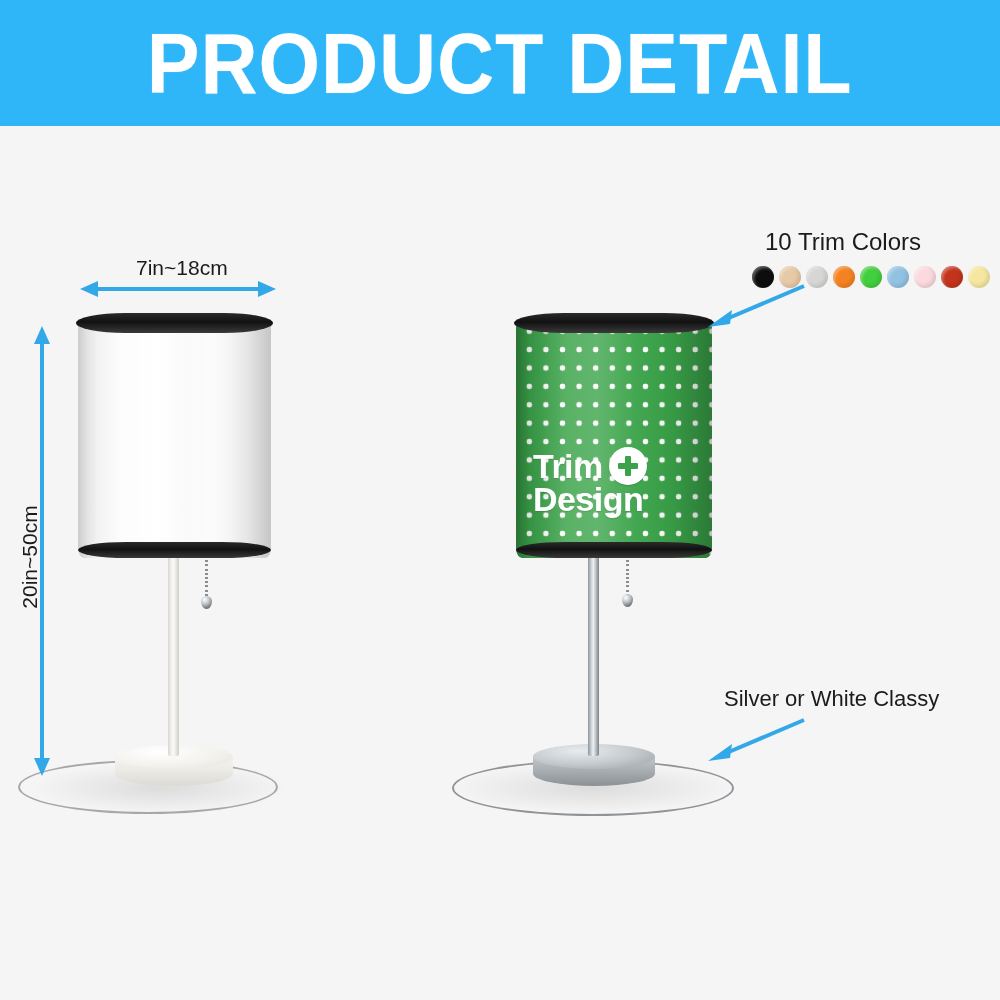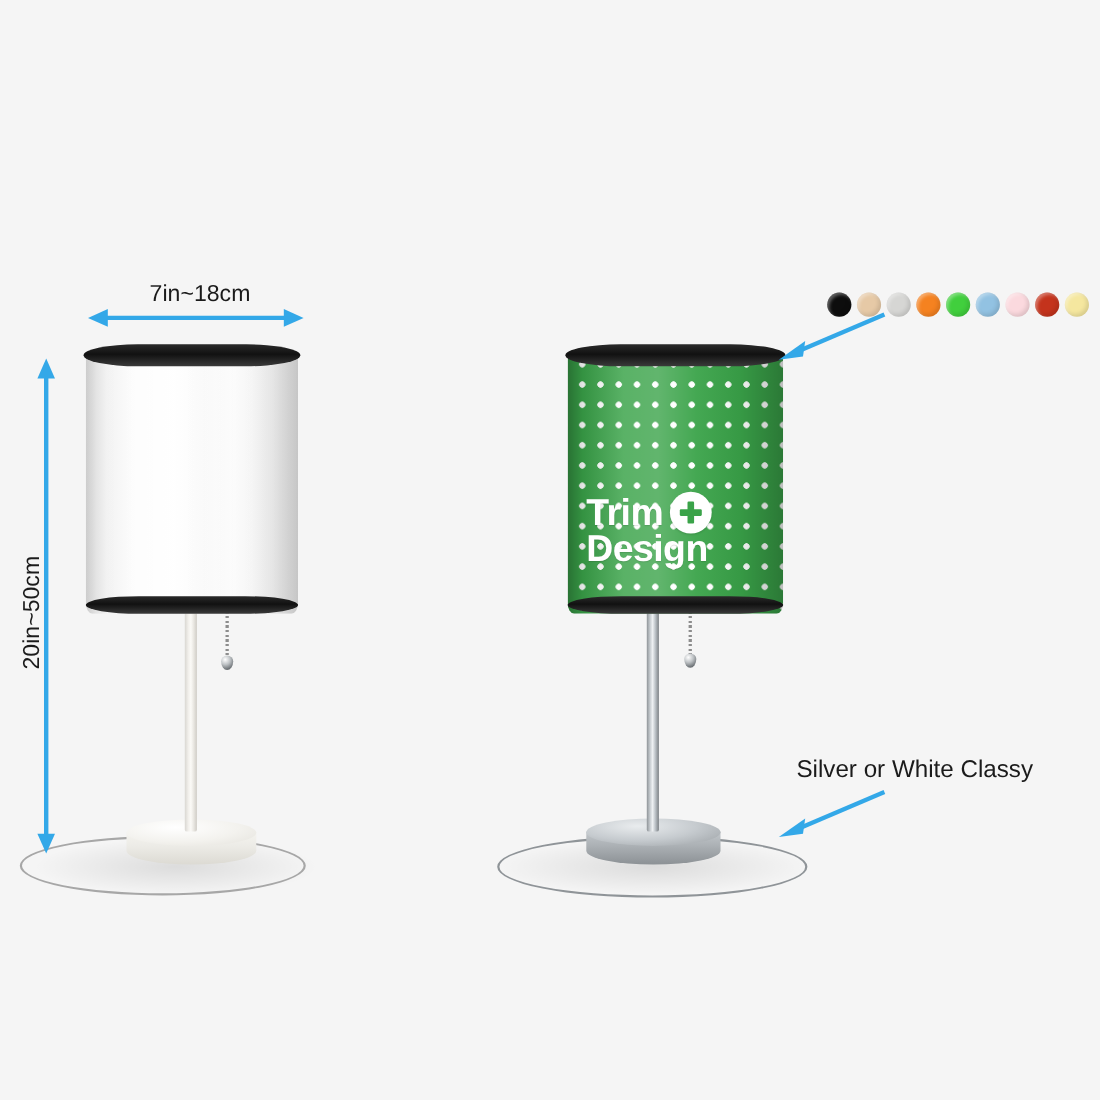--- a/index.html
+++ b/index.html
@@ -265,20 +265,23 @@
     position: absolute;
     border-radius: 50%;
     background: radial-gradient(ellipse at center, rgba(0,0,0,0.10) 0%, rgba(0,0,0,0.0) 70%);
   }
 </style>
 </head>
 <body>
 
 <div id="page" style="background: rgb(245, 245, 245);">
 
+  <div class="banner" style="background: rgb(47, 182, 248);">
+    <div class="banner-title" style="color: rgb(255, 255, 255);">PRODUCT DETAIL</div>
+  </div>
 
   <div class="lamp" style="left:0px; top:0px; width:340px; height:1000px;">
 
     <div class="floor-shadow" style="left:30px; top:762px; width:260px; height:52px;"></div>
 
     <div class="cord cord-white" style="left:18px; top:760px; width:256px; height:50px;"></div>
 
     <div class="base-side base-white-side" style="left:115px; top:756px; width:118px; height:30px; border-radius:0 0 50% 50% / 0 0 42% 42%;"></div>
     <div class="base-top base-white-top" style="left:115px; top:745px; width:118px; height:24px;"></div>
 
@@ -336,20 +339,21 @@
       </div>
       <div class="design-row" style="margin-top:-2px;">
         <span class="design-text">Design</span>
       </div>
     </div>
 
     <div class="trim-top" style="left:84px; top:313px; width:200px; height:20px;"></div>
     <div class="trim-bottom" style="left:86px; top:542px; width:196px; height:16px;"></div>
   </div>
 
+  <div class="label label-trim abs">10 Trim Colors</div>
 
   <div class="swatches">
 
   <div class="swatch" style="background: rgb(13, 13, 13);"></div>
       <div class="swatch" style="background: rgb(230, 201, 166);"></div>
       <div class="swatch" style="background: rgb(214, 214, 212);"></div>
       <div class="swatch" style="background: rgb(245, 130, 32);"></div>
       <div class="swatch" style="background: rgb(65, 207, 61);"></div>
       <div class="swatch" style="background: rgb(146, 194, 226);"></div>
       <div class="swatch" style="background: rgb(251, 217, 222);"></div>

